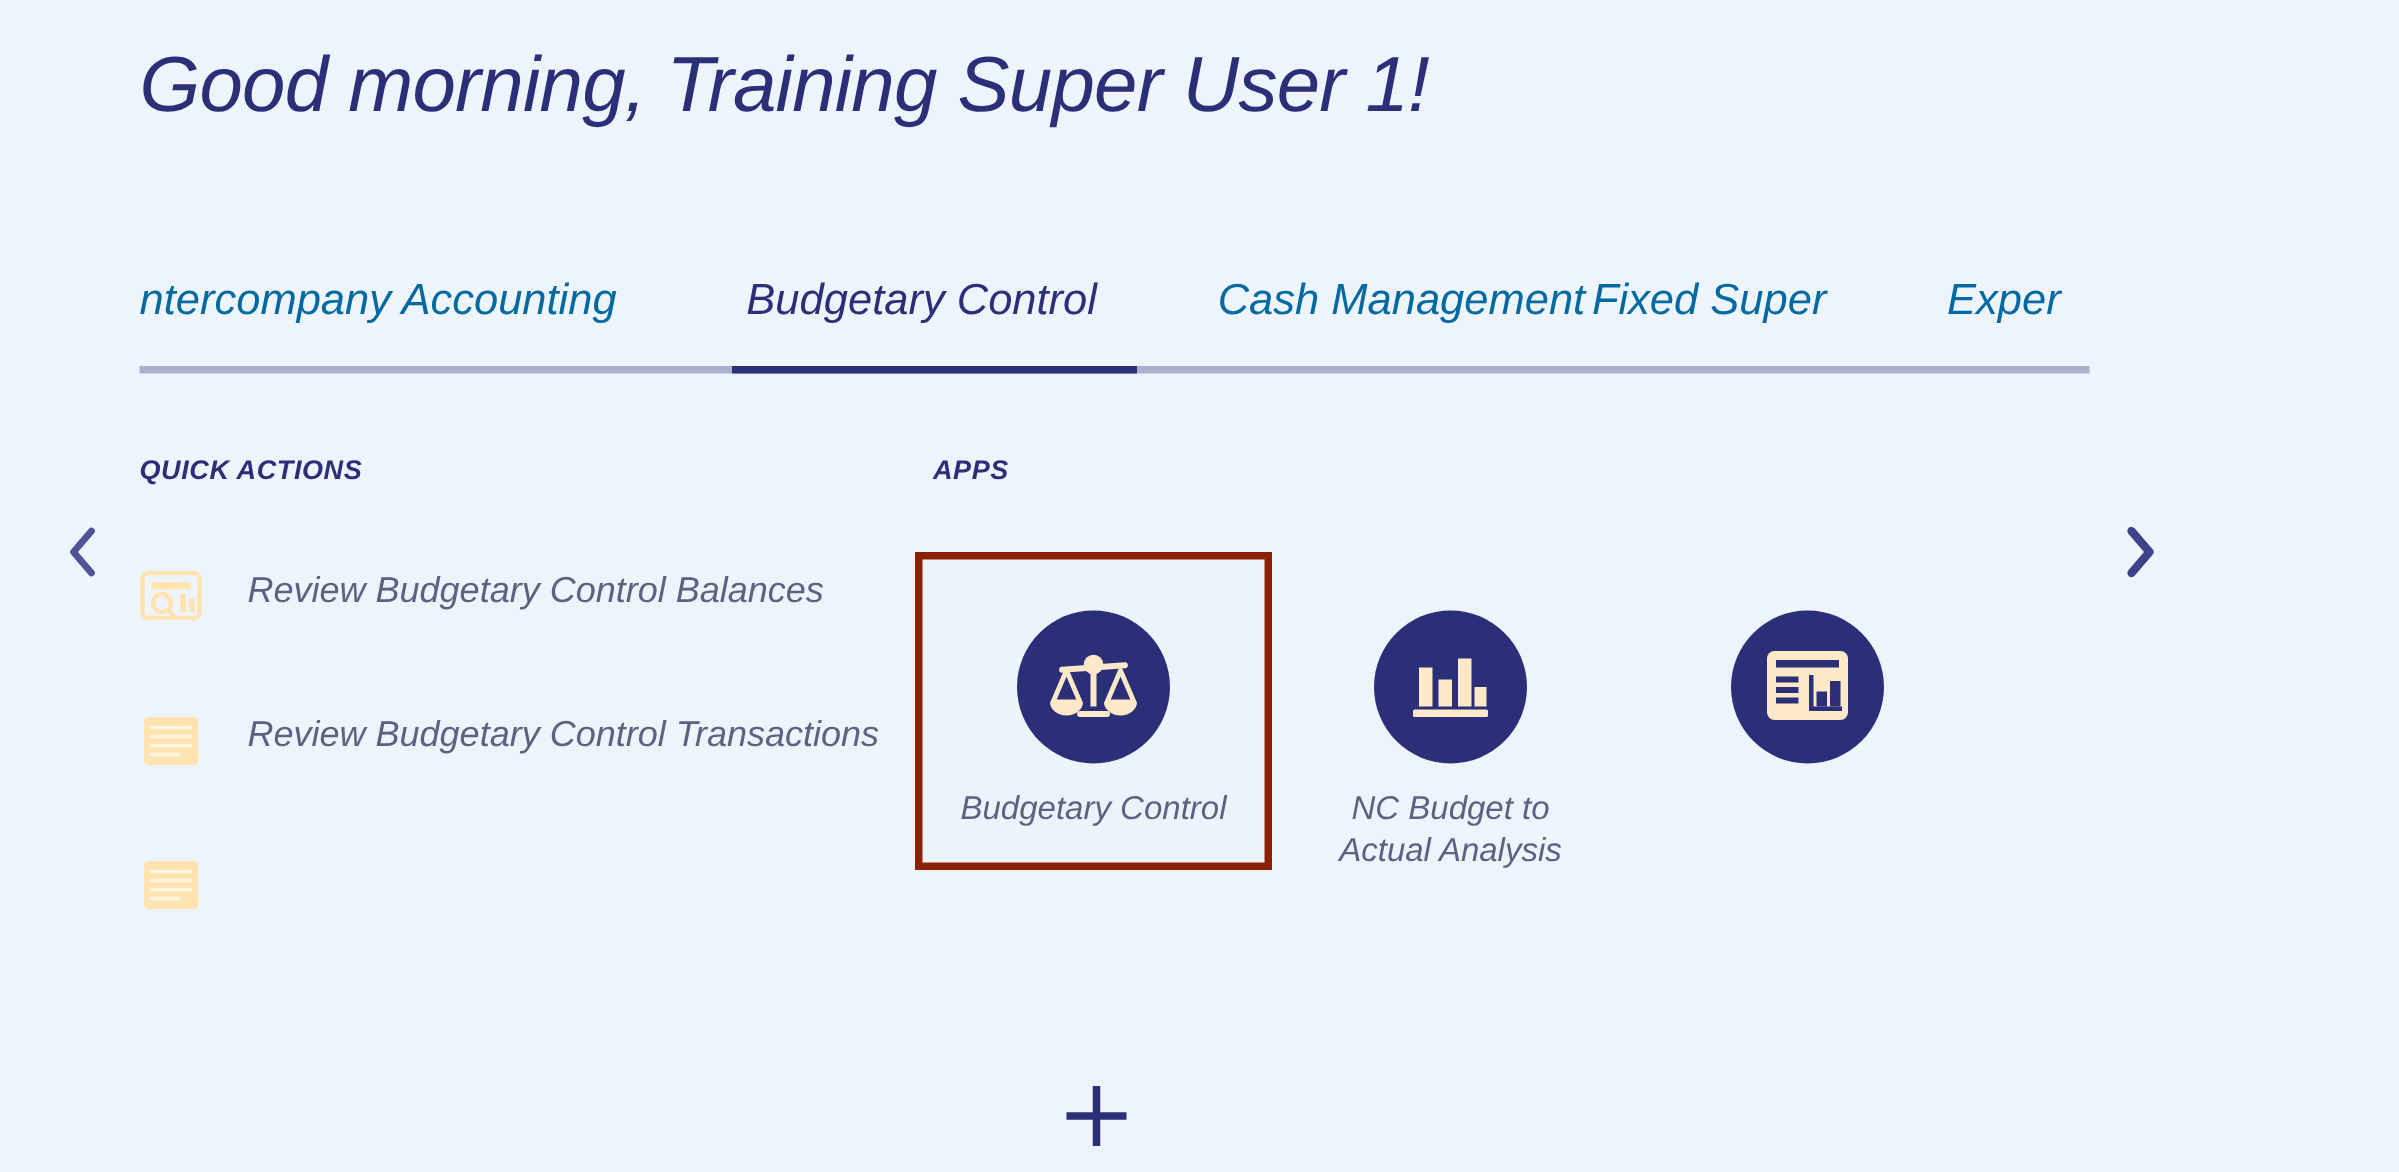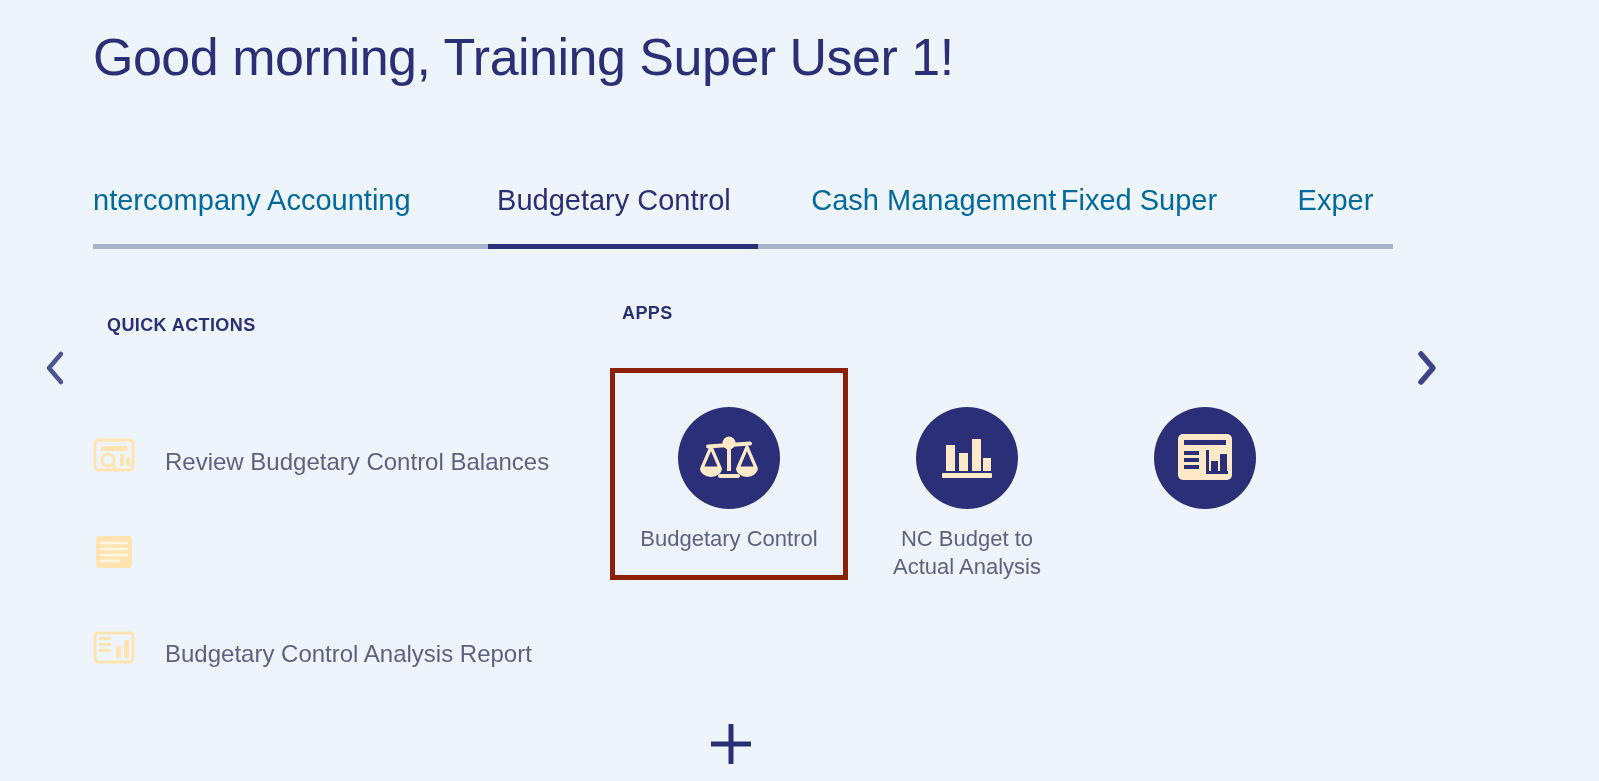--- a/index.html
+++ b/index.html
@@ -8,20 +8,21 @@
     margin: 0; padding: 0;
     width: 1599px; height: 781px;
     overflow: hidden;
     background: #eef4fb;
     font-family: "Liberation Sans", sans-serif;
   }
   #page {
     position: relative;
     width: 1393px; height: 781px;
     background: #eef4fb;
+    font-style: italic;
   }
 
   
   .greeting {
     position: absolute;
     left: 93px; top: 28px;
     font-size: 52px;
     font-weight: 400;
     letter-spacing: -0.5px;
     color: #2b2f77;
@@ -81,32 +82,32 @@
   }
 
   
   .col-head {
     position: absolute;
     font-size: 18px;
     font-weight: 700;
     letter-spacing: 0.4px;
     color: #2b2f77;
   }
-  .qa-head   { left: 107px;  top: 303px; margin-top: 12px; }
+  .qa-head   { left: 93px;  top: 303px; }
   .apps-head { left: 610px; top: 303px; margin-left: 12px; }
 
   
   .quick-actions {
     position: absolute;
     left: 93px; top: 380px;
     width: 500px;
   }
   .qa-item {
     display: flex;
-    align-items: flex-end;
+    align-items: flex-start;
     height: 96px;
     cursor: pointer;
   }
   .qa-icon {
     width: 42px; height: 38px;
     flex: 0 0 42px;
     margin-right: 30px;
     display: block;
   }
   .qa-label {
@@ -214,49 +215,50 @@
           <rect x="2" y="2" width="38" height="30" rx="4" fill="none" stroke="#ffe3b0" stroke-width="3"></rect>
           <rect x="8" y="8" width="26" height="5" fill="#ffe3b0"></rect>
           <circle cx="15" cy="22" r="6" fill="none" stroke="#ffe3b0" stroke-width="3"></circle>
           <line x1="19" y1="26" x2="24" y2="32" stroke="#ffe3b0" stroke-width="3" stroke-linecap="round"></line>
           <rect x="27" y="16" width="4" height="12" fill="#ffe3b0"></rect>
           <rect x="33" y="19" width="4" height="9" fill="#ffe3b0"></rect>
         </svg>
       </span>
       <span class="qa-label">Review Budgetary Control Balances</span>
     </div>
-
 
     <div class="qa-item">
       <span class="qa-icon">
         <svg width="42" height="38" viewBox="0 0 42 38" aria-hidden="true">
           <rect x="3" y="2" width="36" height="32" rx="3" fill="#ffe3b0"></rect>
           <g stroke="#fff6e4" stroke-width="2.4" stroke-linecap="round">
             <line x1="8" y1="9" x2="34" y2="9"></line>
             <line x1="8" y1="15" x2="34" y2="15"></line>
             <line x1="8" y1="21" x2="34" y2="21"></line>
             <line x1="8" y1="27" x2="26" y2="27"></line>
           </g>
         </svg>
       </span>
+      <span class="qa-label">Review Budgetary Control Transactions</span>
     </div>
 
     <div class="qa-item">
       <span class="qa-icon">
         <svg width="42" height="38" viewBox="0 0 42 38" aria-hidden="true">
-          <rect x="2" y="3" width="38" height="29" rx="3" fill="none" stroke="#ffe3b0" stroke-width="3"></rect>
-          <rect x="6" y="7" width="12" height="3" fill="#ffe3b0"></rect>
-          <rect x="6" y="13" width="12" height="3" fill="#ffe3b0"></rect>
-          <rect x="6" y="19" width="12" height="3" fill="#ffe3b0"></rect>
-          <rect x="23" y="16" width="5" height="12" fill="#ffe3b0"></rect>
-          <rect x="31" y="10" width="5" height="18" fill="#ffe3b0"></rect>
-        </svg>
-      </span>
-      <span class="qa-label">Budgetary Control Analysis Report</span>
-    </div>
+          <rect x="3" y="2" width="36" height="32" rx="3" fill="#ffe3b0"></rect>
+          <g stroke="#fff6e4" stroke-width="2.4" stroke-linecap="round">
+            <line x1="8" y1="9" x2="34" y2="9"></line>
+            <line x1="8" y1="15" x2="34" y2="15"></line>
+            <line x1="8" y1="21" x2="34" y2="21"></line>
+            <line x1="8" y1="27" x2="26" y2="27"></line>
+          </g>
+        </svg>
+      </span>
+    </div>
+
   </div>
 
   <div class="apps">
 
     <div class="app-tile highlight">
       <span class="app-circle">
         <svg width="62" height="56" viewBox="0 0 62 56" aria-hidden="true">
           <circle cx="31" cy="13" r="6.5" fill="#fde8c8"></circle>
           <rect x="29" y="13" width="4" height="28" fill="#fde8c8"></rect>
           <rect x="8" y="13" width="46" height="4" rx="2" fill="#fde8c8" transform="rotate(-4 31 15)"></rect>

